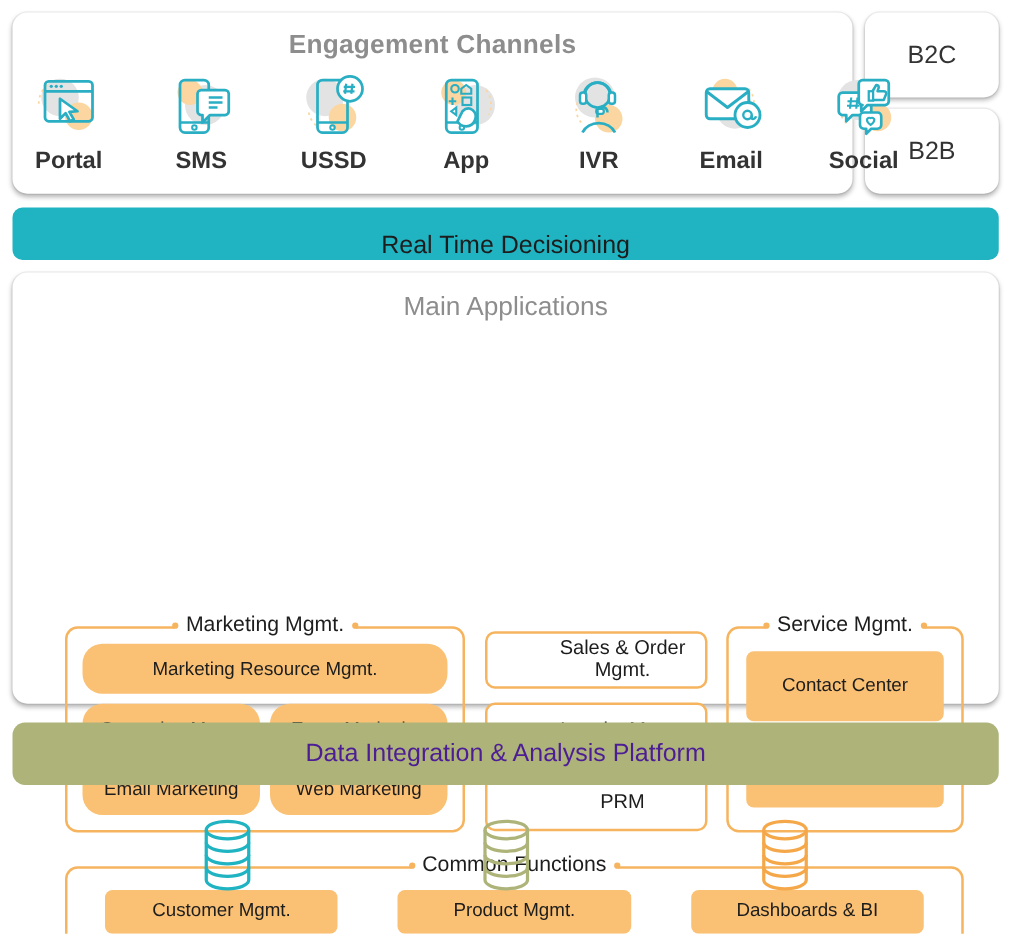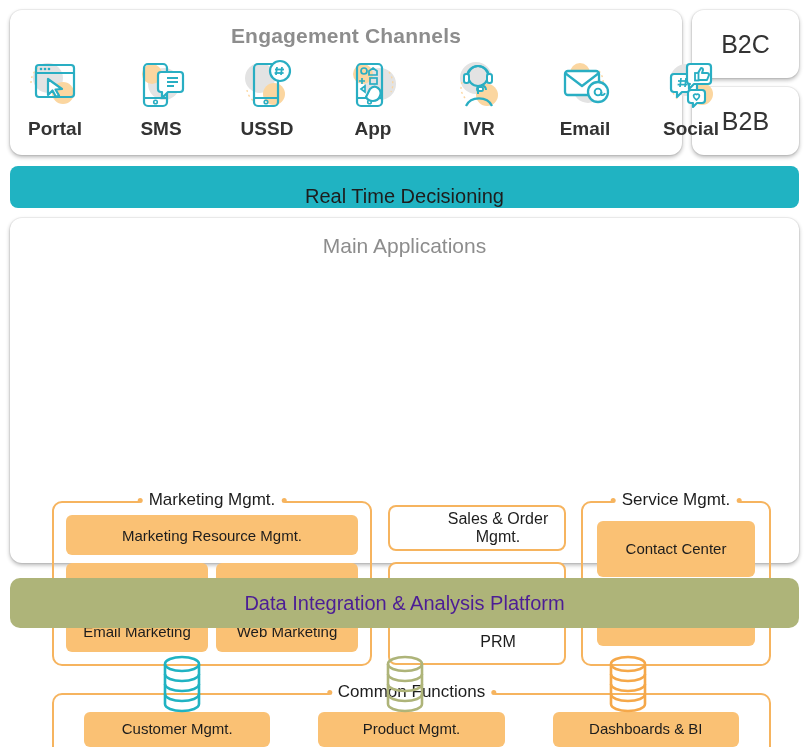--- a/index.html
+++ b/index.html
@@ -28,21 +28,21 @@
     display:flex; justify-content:space-around; align-items:flex-start;
     padding: 6px 14px 0 14px; height: 100px; gap: 44px;
   }
   .channel { width:80px; text-align:center; }
   .channel .glyph { height:62px; display:flex; align-items:center; justify-content:center; }
   .channel .clabel { font-size:19px; color:#333; margin-top:2px; }
 
   .segcol { width:107px; display:flex; flex-direction:column; gap:9px; }
   .segbox {
     flex:1 1 0; display:flex; align-items:center; justify-content:center;
-    font-size:25px; color:#333;
+    font-size:20px; color:#333;
   }
 
   
   .rtd {
     position:absolute; left:10px; top:166px; width:789px; height:42px;
     background: var(--teal, #20b3c2);
     border-radius:8px;
     display:flex; align-items:flex-end; justify-content:center;
     color:#1d1d1d; font-size:20px;
   }
@@ -68,21 +68,21 @@
     border-radius:6px; display:flex; align-items:center; justify-content:center;
     font-size:15px; color:#1d1d1d; text-align:center; line-height:1.15;
   }
   .tile.solid { background: var(--orange, #fac174); }
   .tile.hollow { background:#fff; border:2px solid #f6b45f; border-radius:8px; font-size:16px; }
 
   
   .g-marketing { left:42px; top:283px; width:320px; height:165px; }
   .mk-grid { padding:12px 12px; display:flex; flex-direction:column; gap:8px; height:100%; }
   .mk-row { display:flex; gap:8px; flex:1 1 0; }
-  .mk-row > .tile { flex:1 1 0; }
+  .mk-row > .tile { flex:1 1 0;border-radius:16px; }
 
   
   .midcol { position:absolute; left:378px; top:287px; width:178px; height:160px;
             display:flex; flex-direction:column; gap:11px; }
   .midcol > .tile { flex:1 1 0;padding-left:42px; }
 
   
   .g-service { left:571px; top:283px; width:190px; height:165px; }
   .sv-grid { padding:18px 14px; display:flex; flex-direction:column; gap:14px; height:100%; }
   .sv-grid > .tile { flex:1 1 0; }

